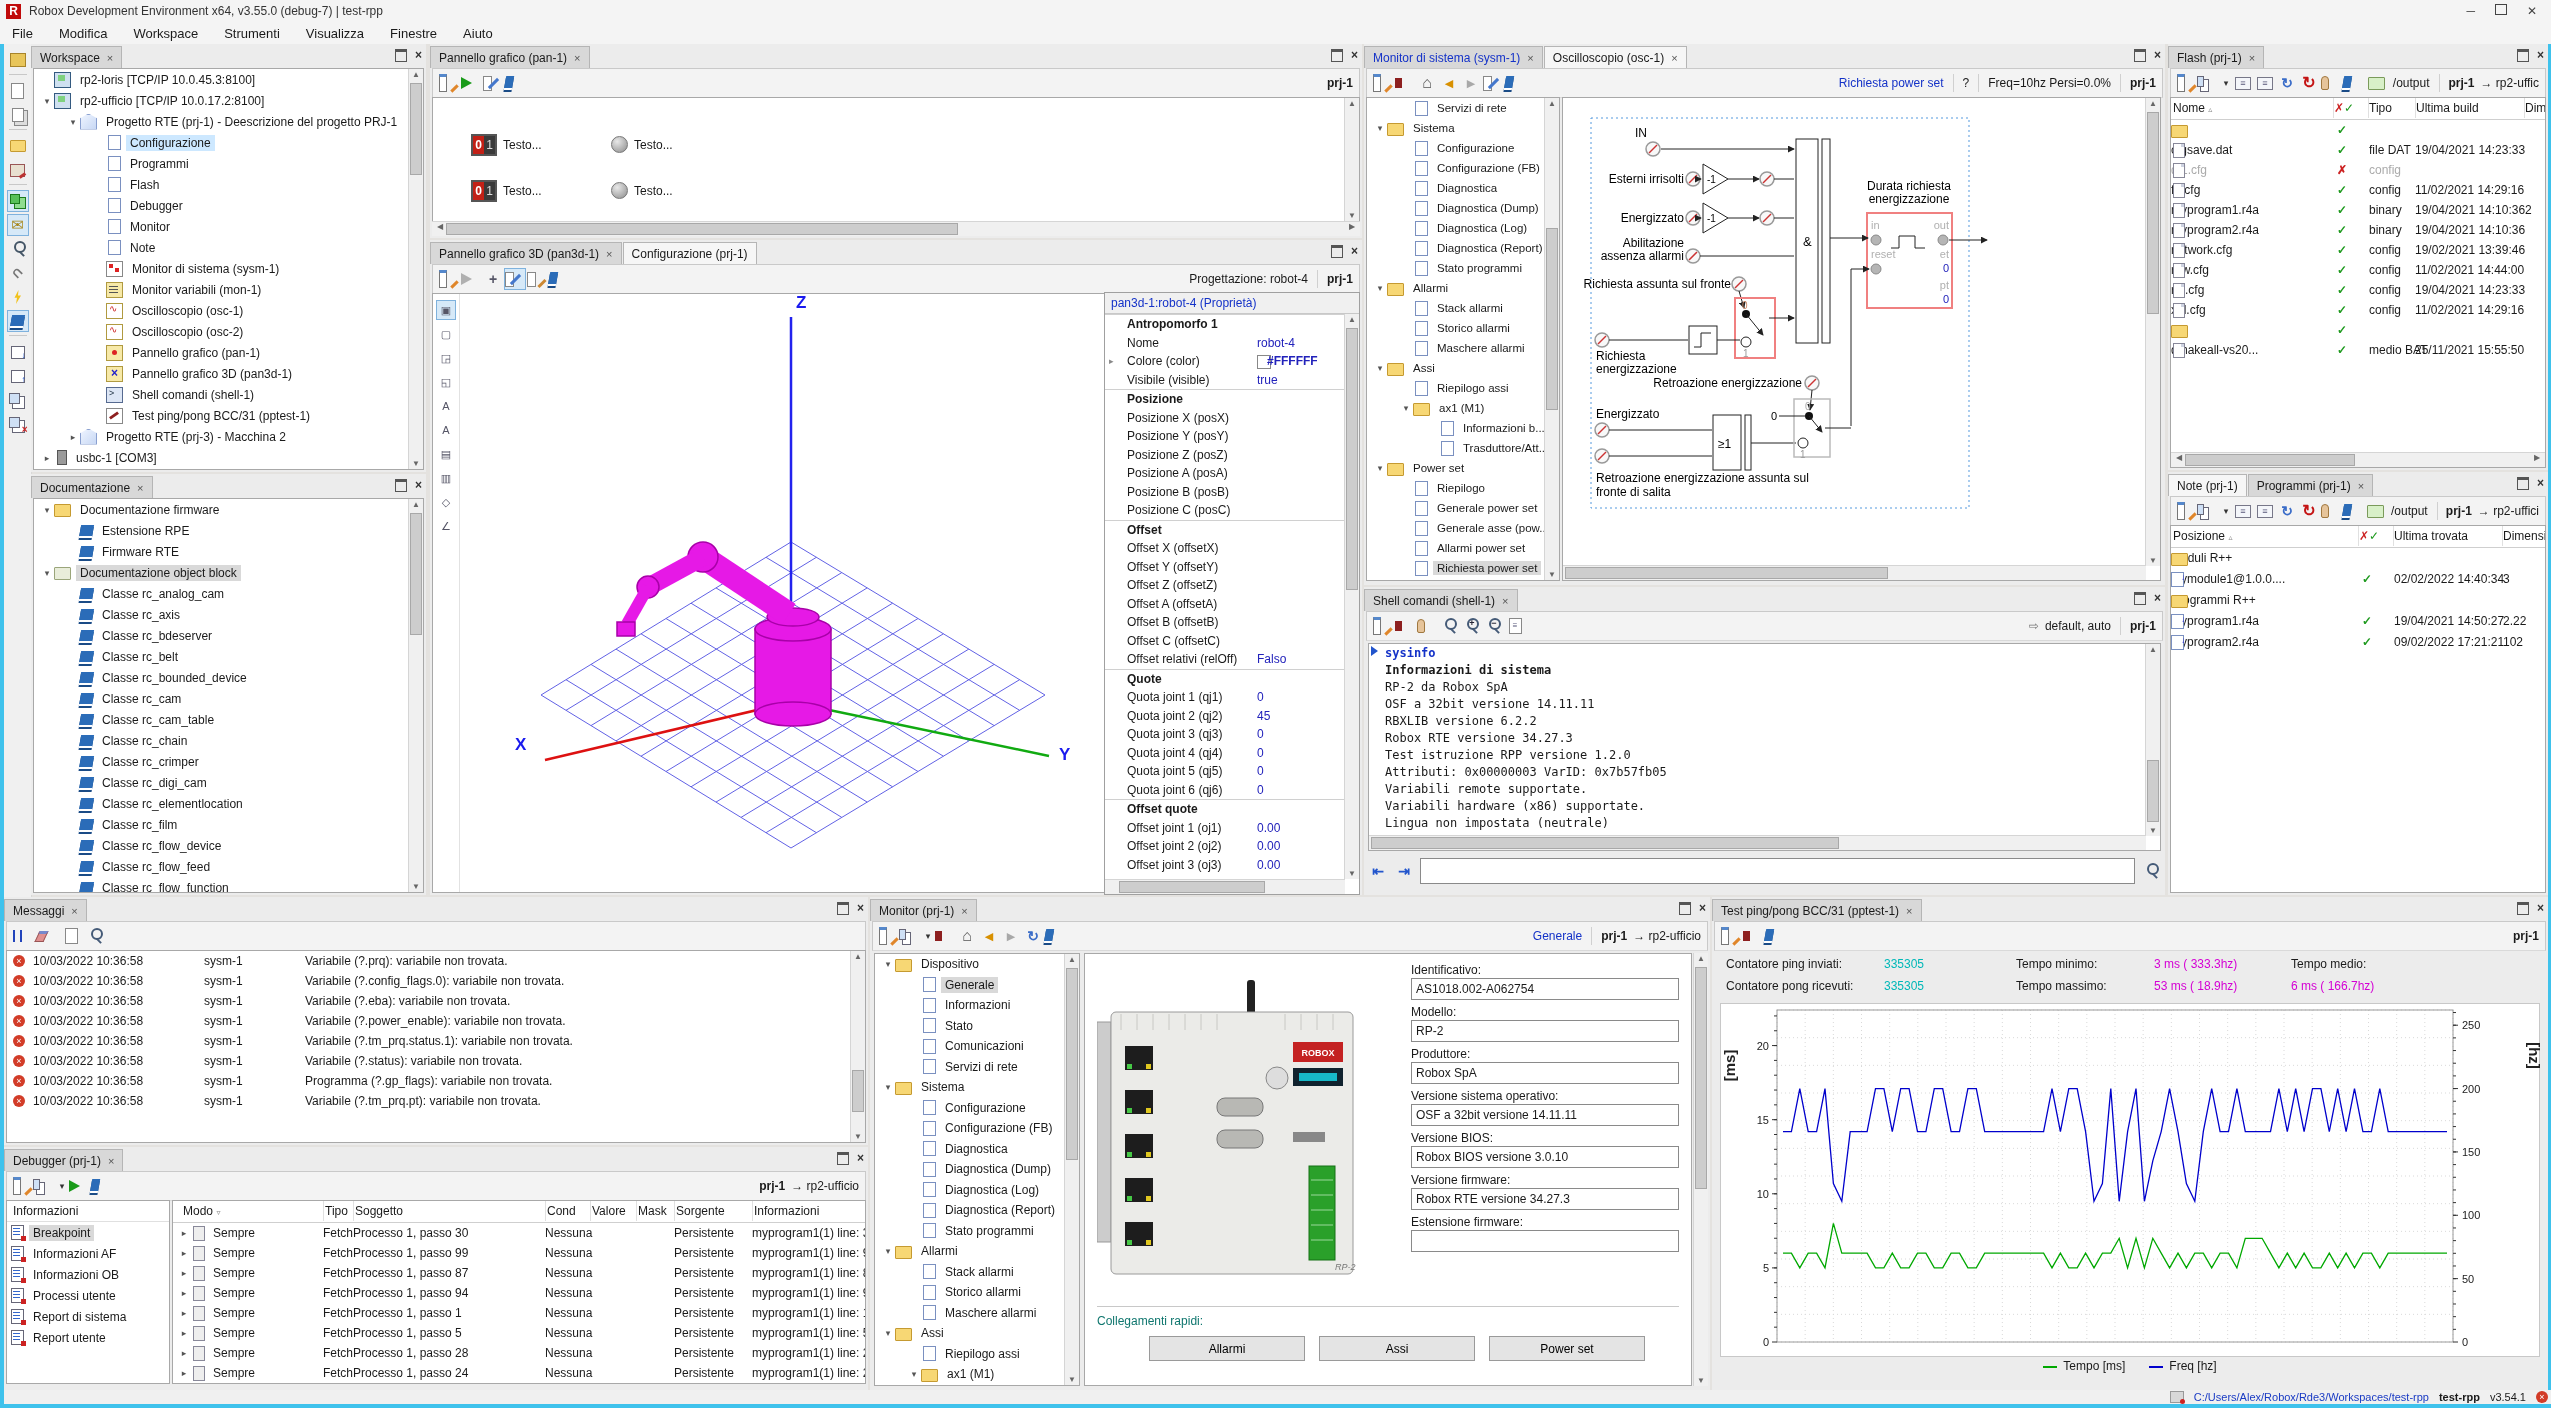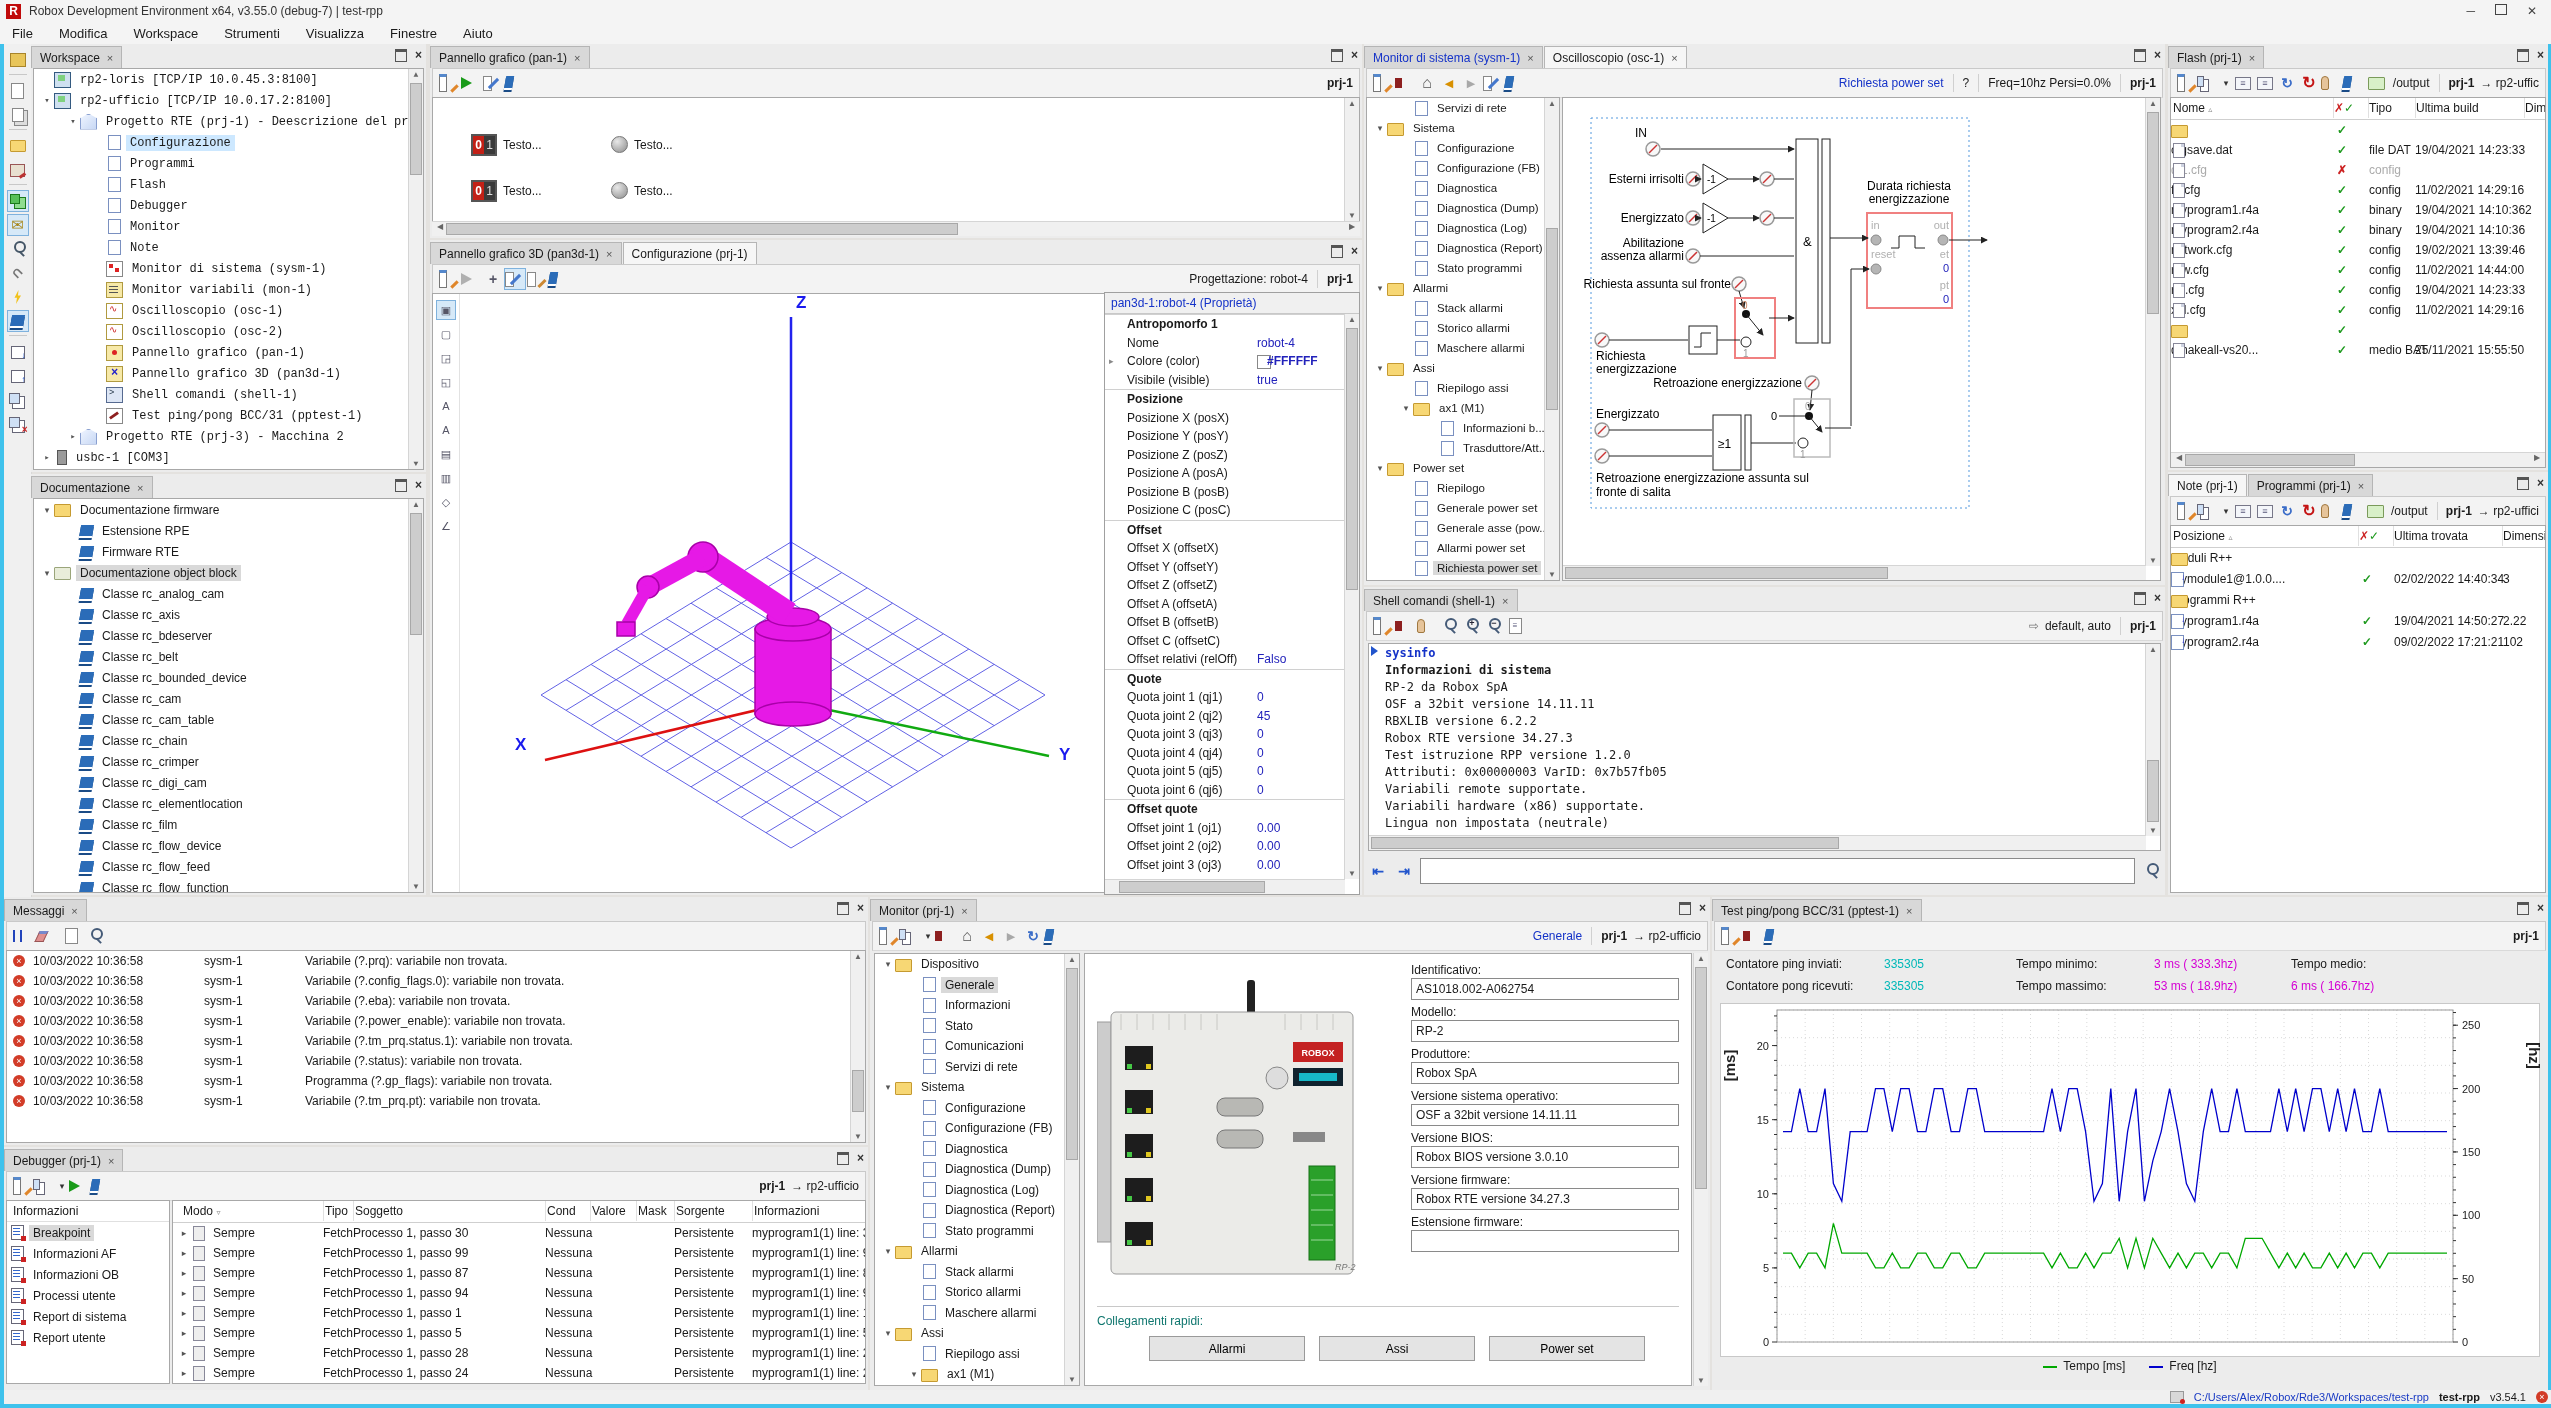--- a/index.html
+++ b/index.html
@@ -234,21 +234,21 @@
     <div class="tabs">
         <div class="tab on">
           <span>Workspace</span>
           <span class="tx"></span>
         </div>
       <div class="corner">
           <span class="wic"></span>
           <span class="xic"></span>
         </div>
       </div>
-    <div class="body" style="left:2px;top:24px;right:2px;bottom:2px;font-family:Liberation Mono, monospace;">
+    <div class="body" style="left:2px;top:24px;right:2px;bottom:2px;">
       <div>
 
           <div class="trow lvl1">
             <span class="texp"></span>
             <span class="ic ic-pc"></span>
             <span class="tlabel">rp2-loris [TCP/IP 10.0.45.3:8100]</span>
           </div>
 
           <div class="trow lvl1">
             <span class="texp">▾</span>

